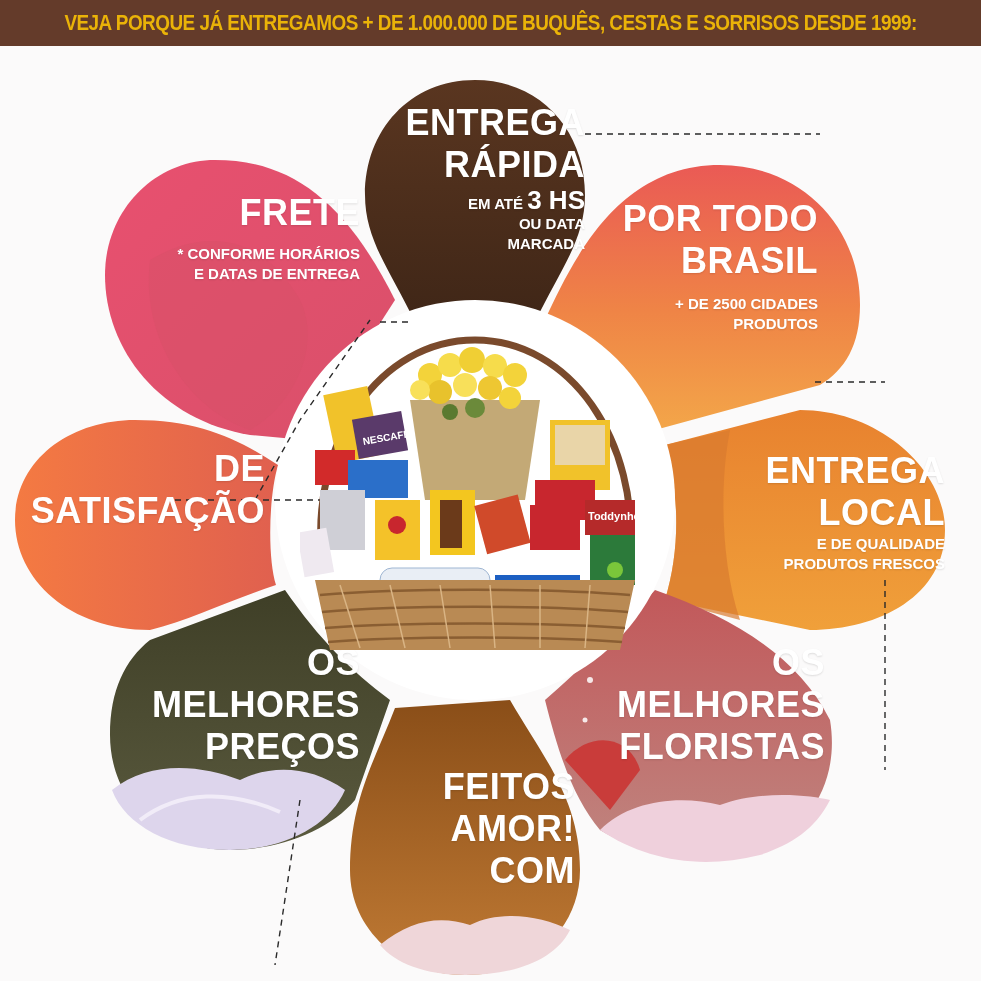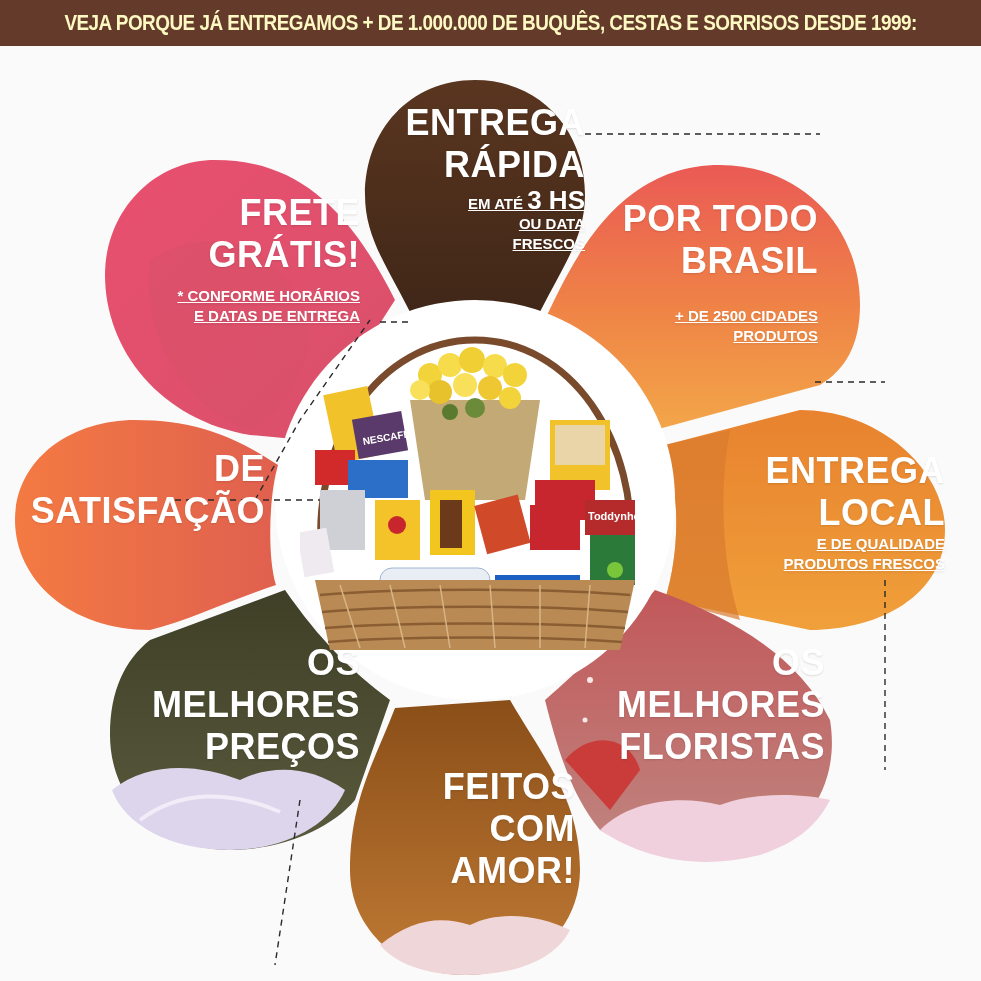--- a/index.html
+++ b/index.html
@@ -1,34 +1,34 @@
 <!DOCTYPE html>
 <html><head>
 <meta charset="utf-8">
 <style>
   * { box-sizing: border-box; margin: 0; padding: 0; }
   html, body { width: 981px; height: 981px; background: #fbfafa; overflow: hidden; }
   body { position: relative; font-family: "Liberation Sans", "DejaVu Sans", sans-serif; }
 
   .banner {
     position: absolute; left: 0; top: 0; width: 981px; height: 46px;
-    background: #643b2a; color: #fef9c3;
+    background: #643b2a; color: #eab308;
     display: flex; align-items: center; justify-content: center;
     font-weight: bold; font-size: 22px; letter-spacing: -0.6px;
     transform-origin: center; white-space: nowrap;
   }
   .banner span { display: inline-block; transform: scaleX(0.86); }
   svg.bg { position: absolute; left: 0; top: 0; width: 981px; height: 981px; }
 
   .petal-text {
     position: absolute; color: #fff; text-align: right; font-weight: bold;
     text-shadow: 0 1px 2px rgba(0,0,0,0.12);
   }
   .petal-text .big { display: block; font-size: 36px; line-height: 42px; letter-spacing: 0.5px; }
-  .petal-text .small { display: block; font-size: 15px; line-height: 20px; text-decoration: underline; }
+  .petal-text .small { display: block; font-size: 15px; line-height: 20px; }
   .petal-text .mid { font-size: 26px; }
 
   .basket {
     position: absolute; left: 300px; top: 330px; width: 350px; height: 330px;
   }
 </style>
 </head>
 <body>
 
 <div class="banner">
@@ -111,34 +111,33 @@
 </svg>
 
 <div class="petal-text" style="left:365px; top:102px; width:220px;">
   <span class="big">ENTREGA</span>
   <span class="big">RÁPIDA</span>
   <span class="small" style="margin-top:4px;">
     <span>EM ATÉ</span>
     <span class="mid">3 HS</span>
   </span>
   <span class="small">OU DATA</span>
-  <span class="small">FRESCOS</span>
+  <span class="small">MARCADA</span>
 </div>
 
 <div class="petal-text" style="left:100px; top:192px; width:260px;">
   <span class="big">FRETE</span>
-  <span class="big">GRÁTIS!</span>
   <span class="small" style="margin-top:10px;">* CONFORME HORÁRIOS</span>
   <span class="small">E DATAS DE ENTREGA</span>
 </div>
 
 <div class="petal-text" style="left:548px; top:198px; width:270px;">
   <span class="big">POR TODO</span>
   <span class="big">BRASIL</span>
-  <span class="small" style="margin-top:24px;">+ DE 2500 CIDADES</span>
+  <span class="small" style="margin-top:12px;">+ DE 2500 CIDADES</span>
   <span class="small">PRODUTOS</span>
 </div>
 
 <div class="petal-text" style="left:15px; top:448px; width:250px;">
   <span class="big">DE</span>
   <span class="big">SATISFAÇÃO</span>
 </div>
 
 <div class="petal-text" style="left:725px; top:450px; width:220px;">
   <span class="big">ENTREGA</span>
@@ -148,22 +147,22 @@
 </div>
 
 <div class="petal-text" style="left:120px; top:642px; width:240px;">
   <span class="big">OS</span>
   <span class="big">MELHORES</span>
   <span class="big">PREÇOS</span>
 </div>
 
 <div class="petal-text" style="left:355px; top:766px; width:220px;">
   <span class="big">FEITOS</span>
+  <span class="big">AMOR!</span>
   <span class="big">COM</span>
-  <span class="big">AMOR!</span>
 </div>
 
 <div class="petal-text" style="left:585px; top:642px; width:240px;">
   <span class="big">OS</span>
   <span class="big">MELHORES</span>
   <span class="big">FLORISTAS</span>
 </div>
 
 <svg class="basket" viewBox="0 0 350 330">
 

